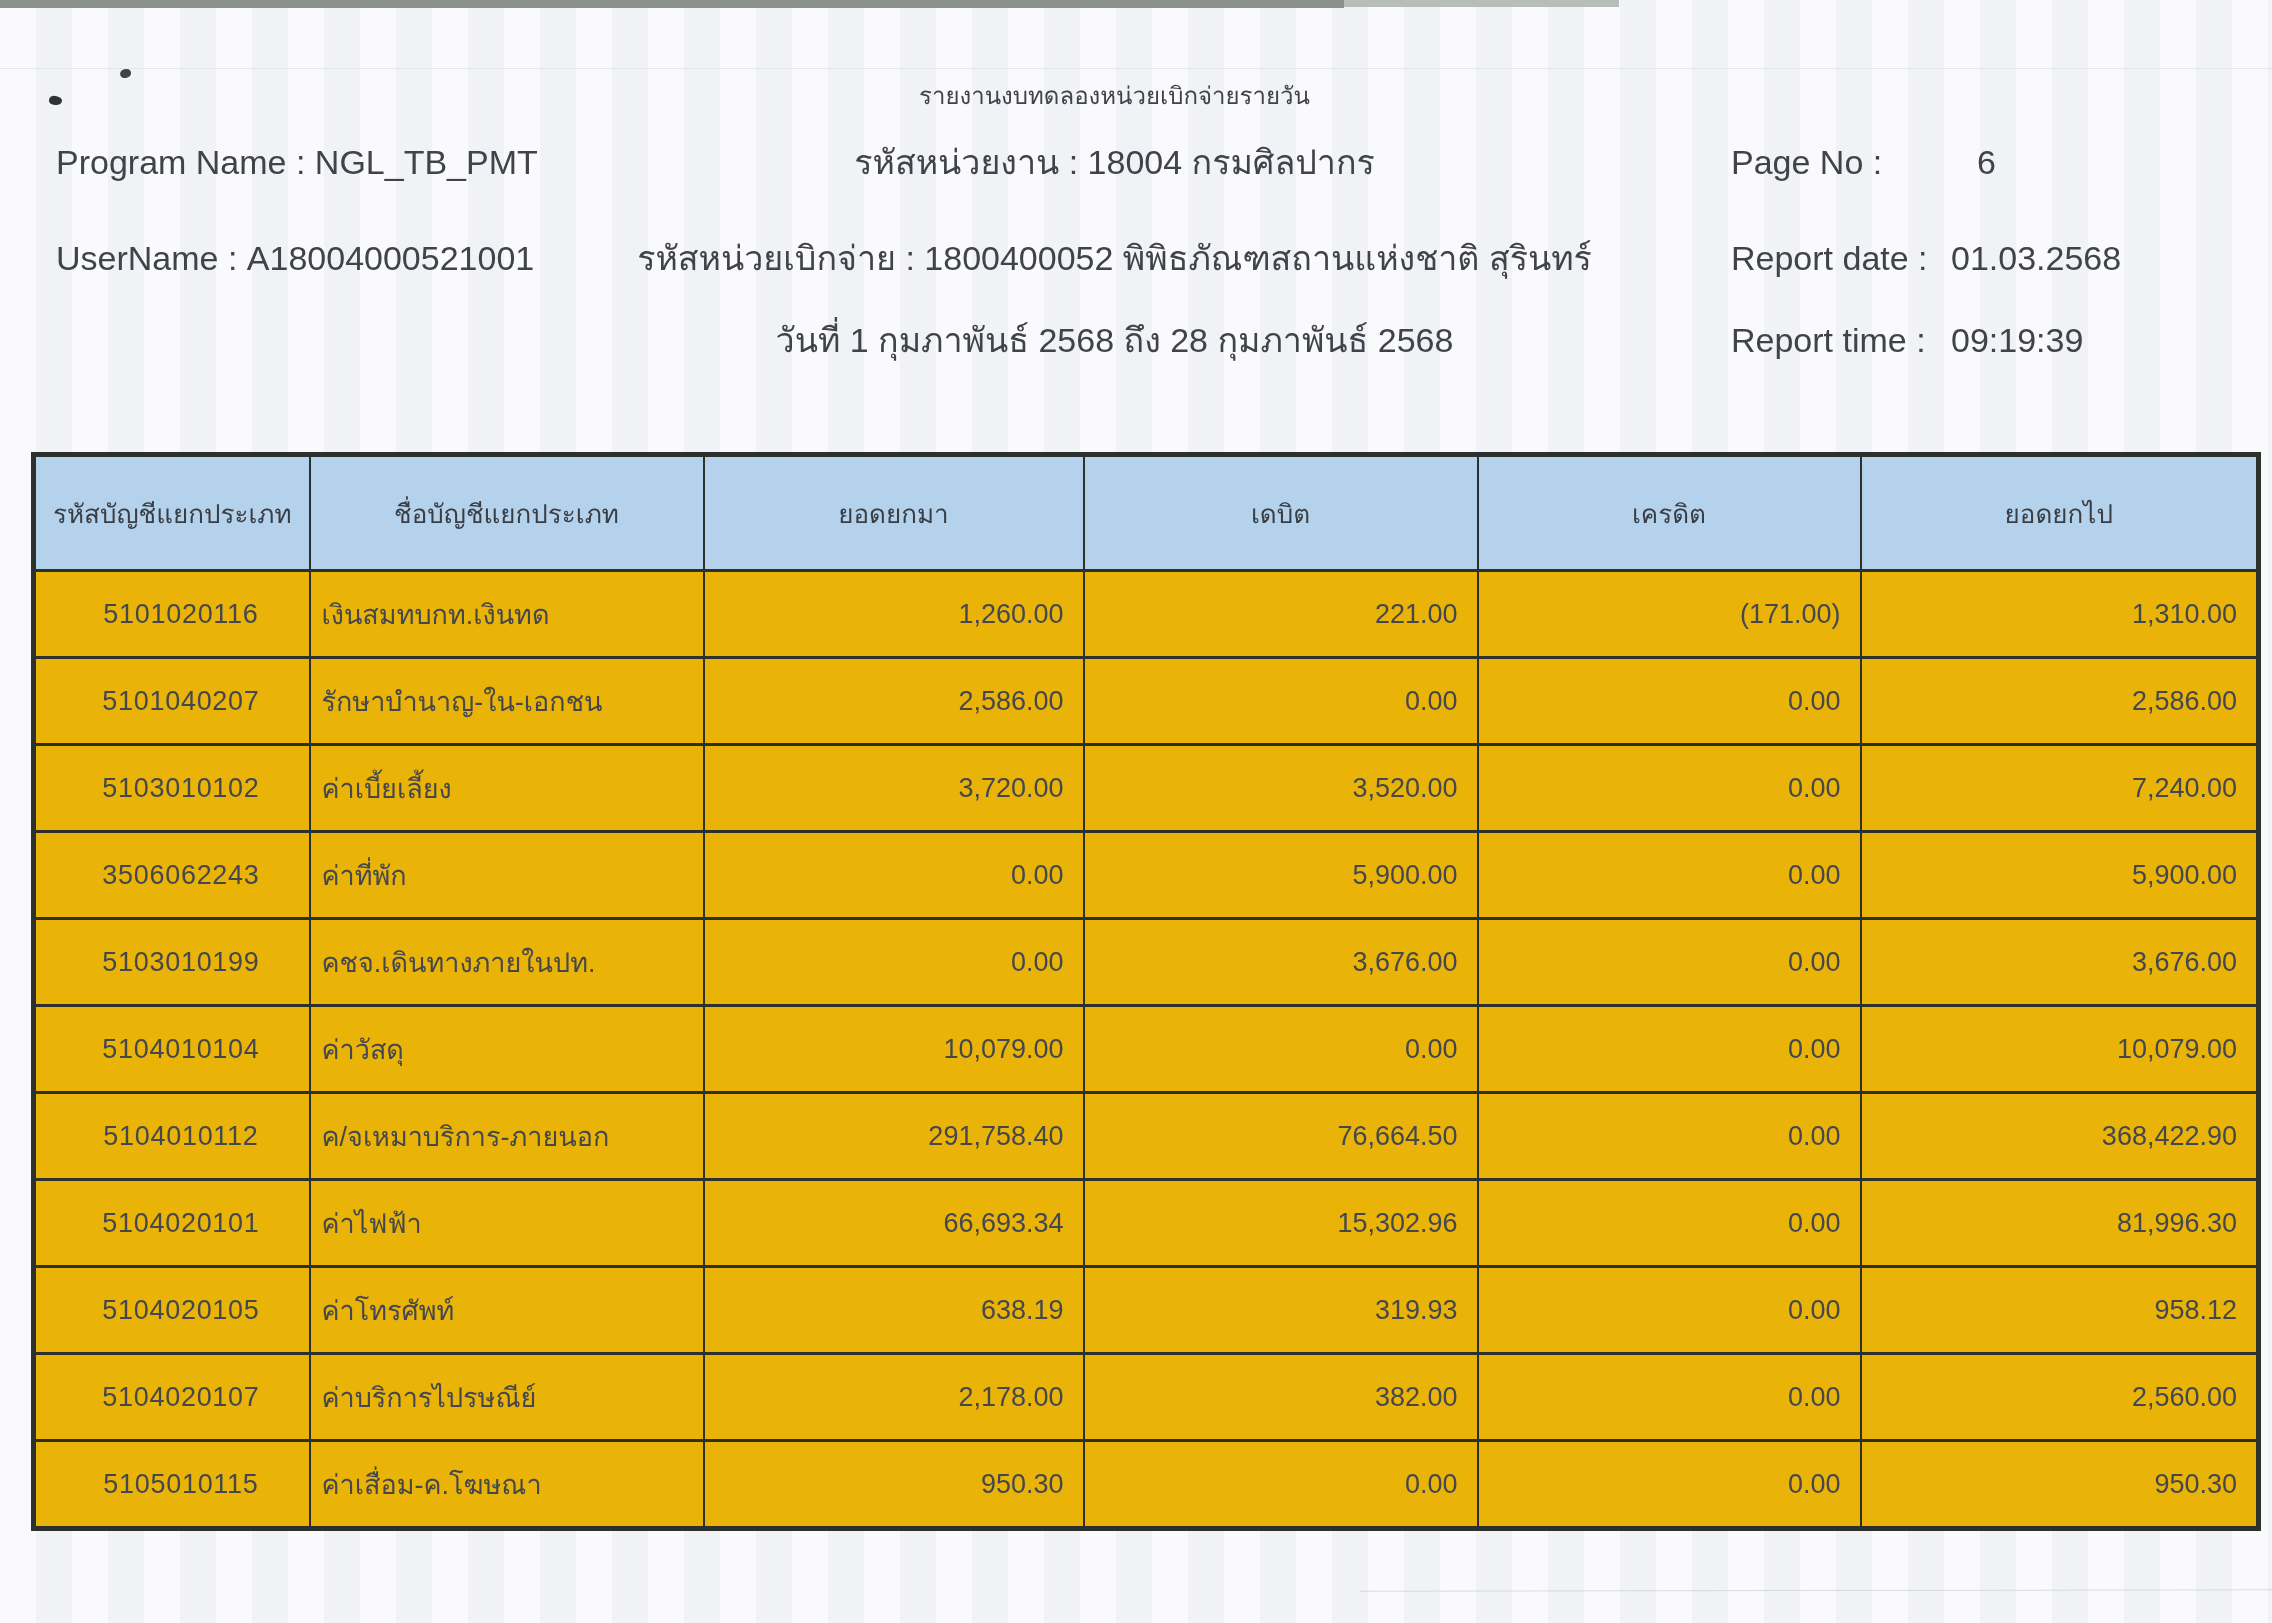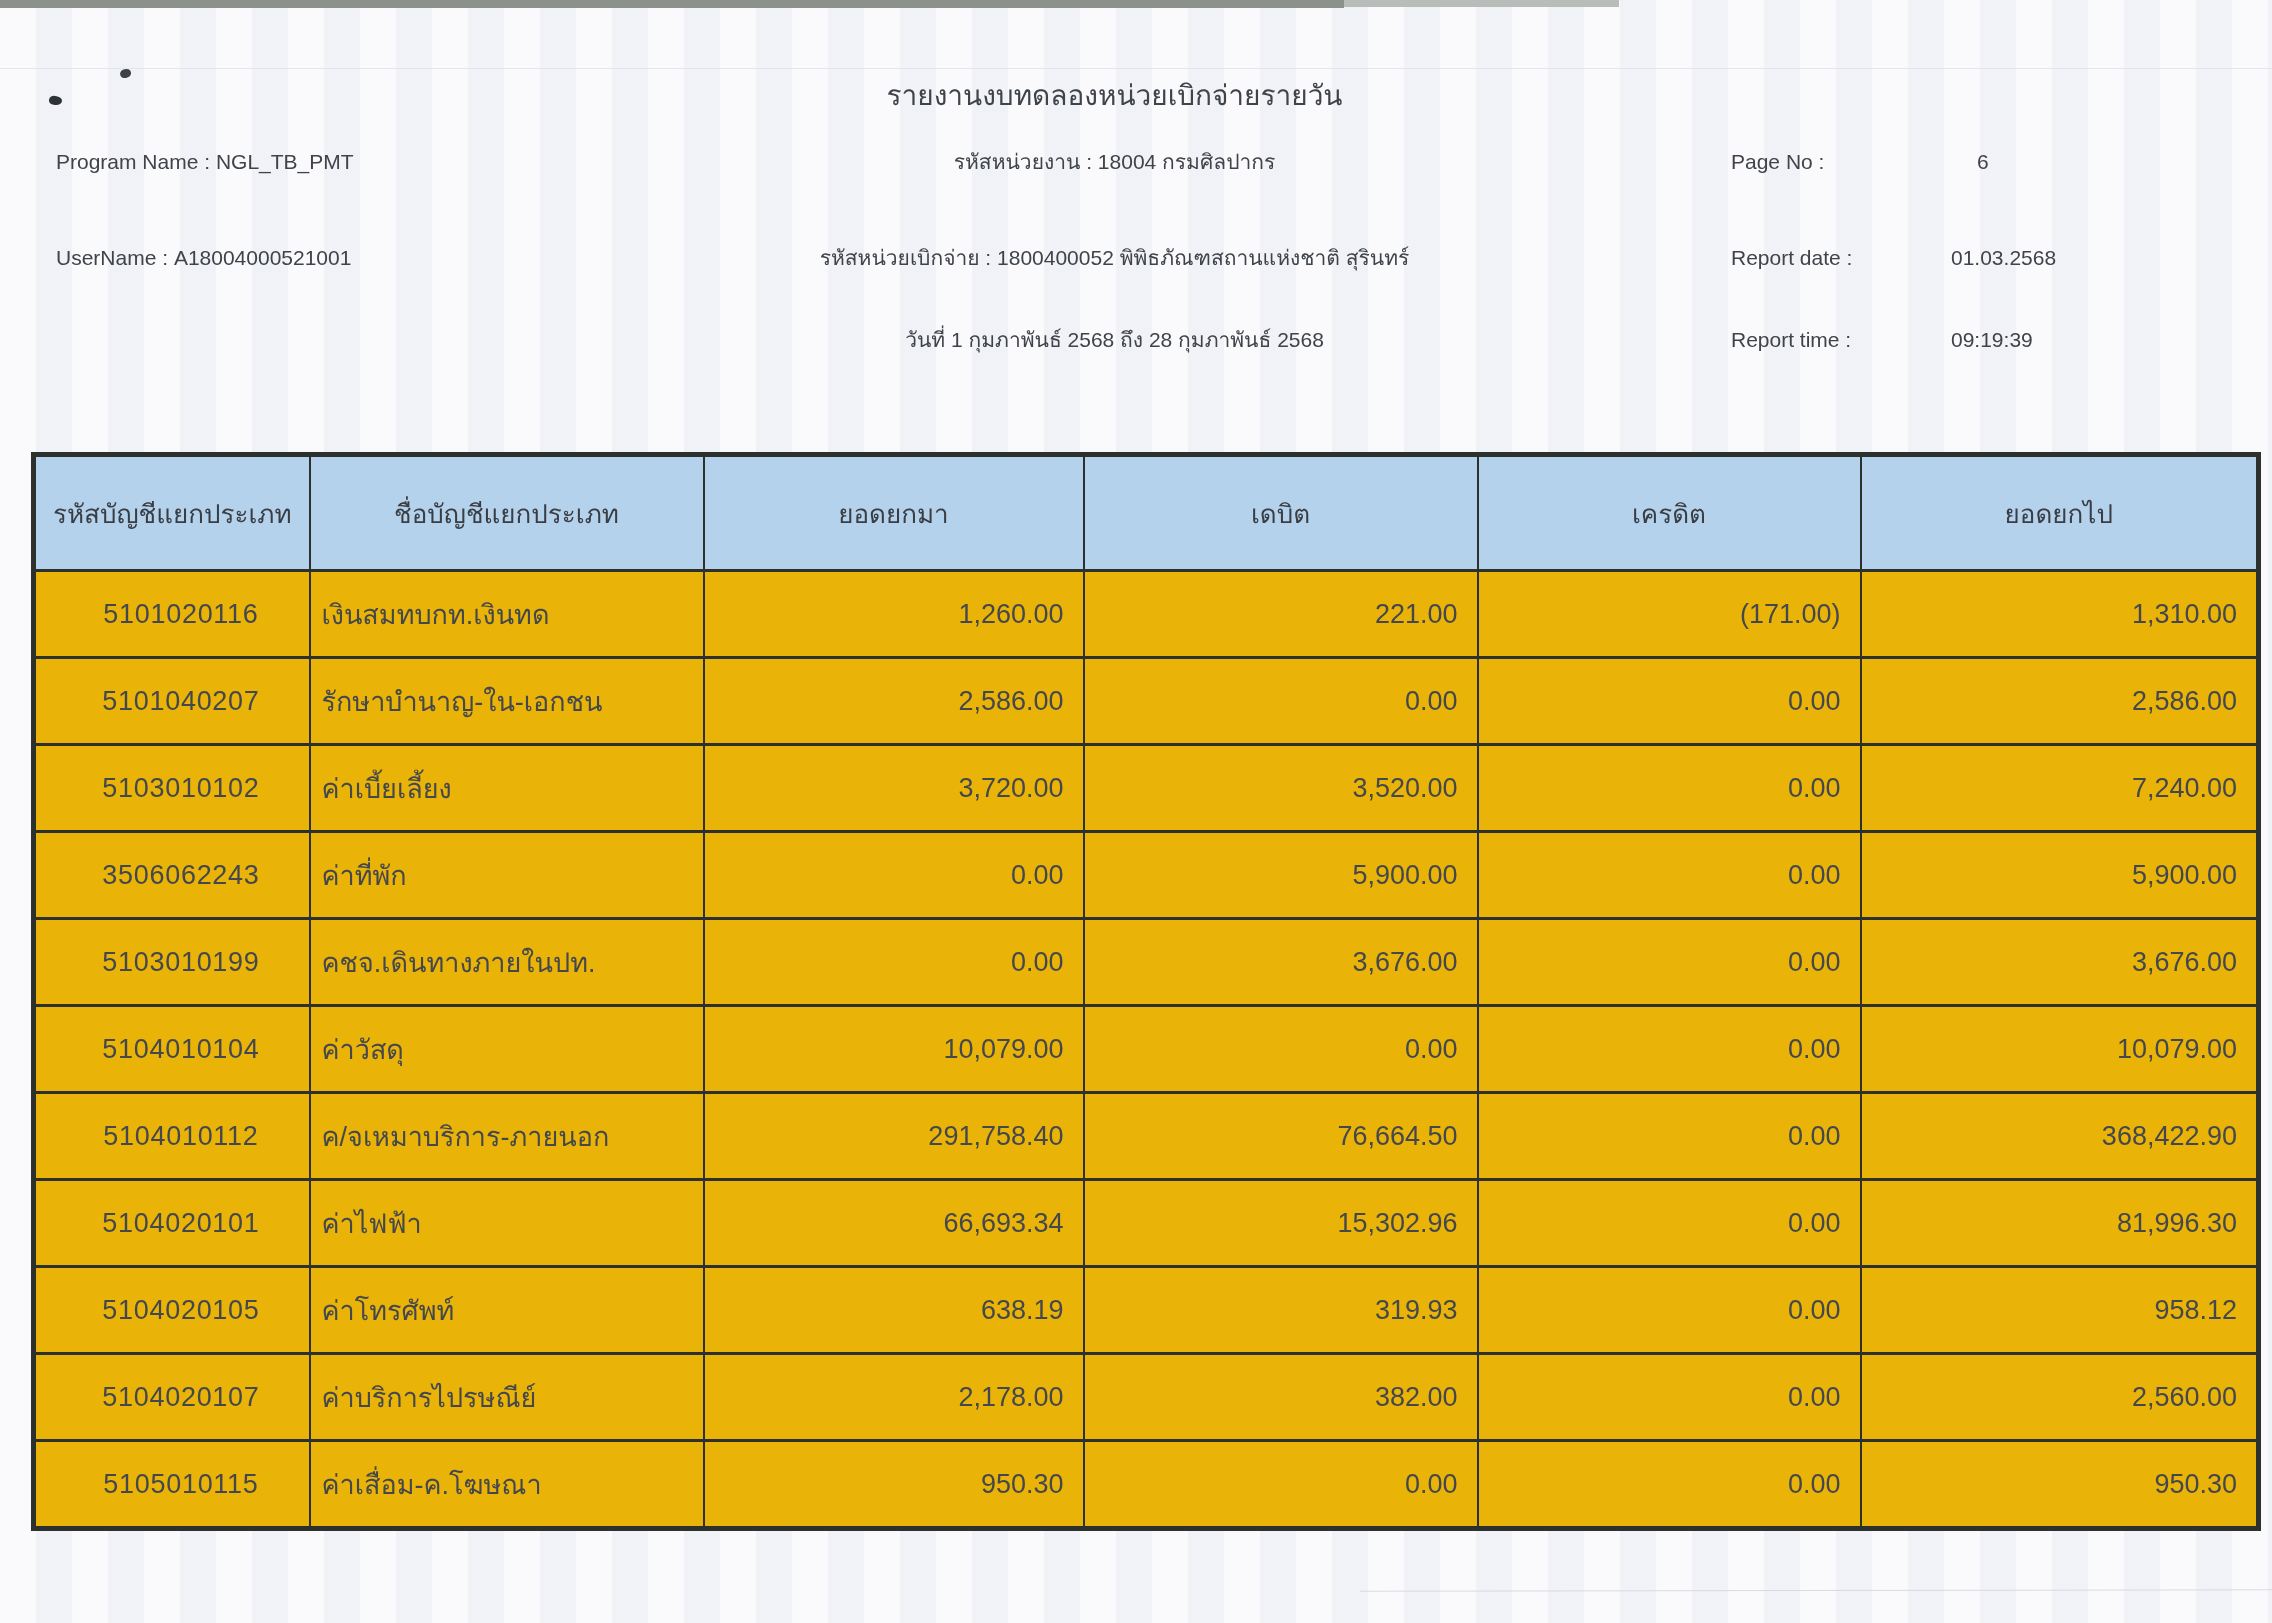--- a/index.html
+++ b/index.html
@@ -22,23 +22,23 @@
 
   
   .scan-band-a { position:absolute; top:0; left:0; width:1344px; height:7.9px; background:#8c918c; }
   .scan-band-b { position:absolute; top:0; left:1344px; width:275px; height:6.6px; background:#b9bdba; }
   .faint-top-line { position:absolute; top:68px; left:0; width:100%; height:0.7px; background:#e3e7ec; }
   .ink-dot-1 { position:absolute; left:120px; top:69px; width:11px; height:8.5px; background:#3e4347; border-radius:50%; transform:rotate(-15deg); }
   .ink-dot-2 { position:absolute; left:49px; top:96px; width:12.5px; height:9.2px; background:#2e3336; border-radius:48% 52% 55% 45%; transform:rotate(8deg); }
   .faint-bottom-line { position:absolute; left:1360px; top:1590px; width:912px; height:1.3px; background:#ccd1d8; opacity:0.75; transform:rotate(-0.08deg); }
 
   
-  .hline { position:absolute; font-size:21px; line-height:38px; white-space:nowrap; color:#3f434a; }
+  .hline { position:absolute; font-size:34px; line-height:38px; white-space:nowrap; color:#3f434a; }
   .center { left:0; right:44px; text-align:center; }
-  .report-title { top:77px; font-size:28px; }
+  .report-title { top:77px; font-size:24px; }
   .row2 { top:143px; }
   .row3 { top:239px; }
   .row4 { top:321px; }
   .left-col { left:56px; }
   .right-line { left:1731px; }
   .right-line .lbl { display:inline-block; min-width:220px; }
   .right-line .val-pageno { position:absolute; left:246px; top:0; }
   .right-line .val { position:absolute; left:220px; top:0; }
 
   

